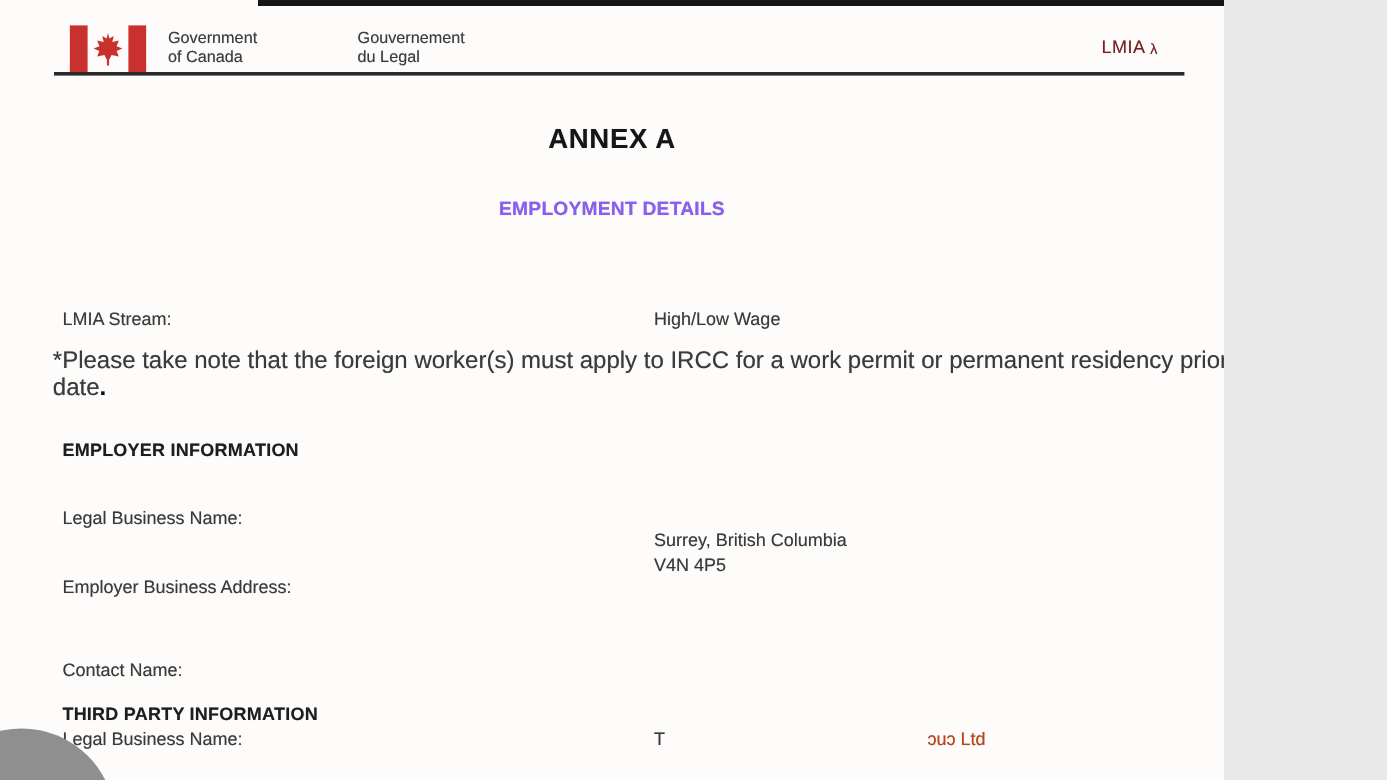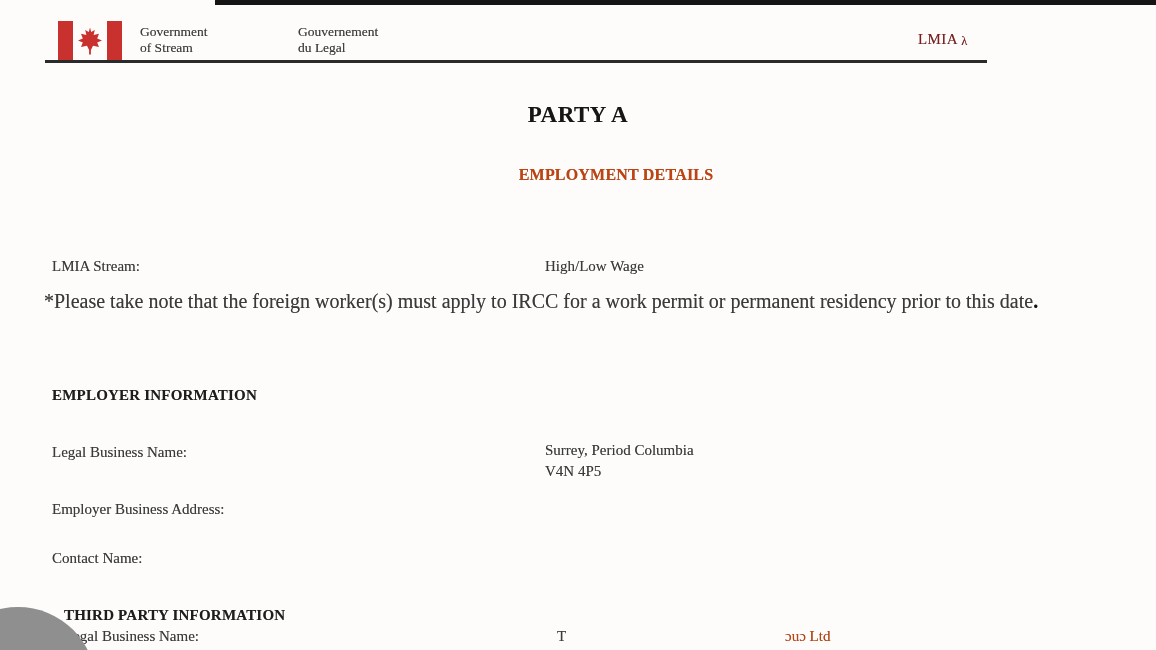--- a/index.html
+++ b/index.html
@@ -1,45 +1,45 @@
 <!DOCTYPE html>
 <html><head>
 <meta charset="utf-8">
 <style>
   html,body { margin:0; padding:0; background:#e9e9e9; }
   .page {
-    position:relative; width:1156px; height:650px;
+    position:relative; width:1020px; height:650px;
     background:#fdfcfb; overflow:hidden;
-    font-family:Liberation Serif, serif;
+    font-family:Liberation Sans, sans-serif;
     color:#3a3a3a;
     text-shadow:0 0 0.6px rgba(70,70,70,0.55);
   }
   .top-bar { position:absolute; top:0; left:215px; right:0; height:5px; background:#151515; }
   .flag { position:absolute; left:58px; top:21px; }
   .wordmark { position:absolute; top:24px; font-size:13.5px; line-height:15.5px; color:#3c3c3c; }
   .wm-en { left:140px; }
   .wm-fr { left:258px;margin-left:40px; }
   .lmia-ref { position:absolute; left:918px; top:31px; font-size:15px; color:#7f1d1d; letter-spacing:0.4px; }
   .lmia-ref .partial { font-size:12.5px; position:relative; top:1px; }
   .rule { position:absolute; left:45px; top:60px; width:942px; height:3px; background:#2a2a2a; }
   .title { position:absolute; top:102px; left:0; width:100%; text-align:center;
            font-size:23px; font-weight:bold; color:#161616; letter-spacing:0.5px; }
   .subtitle { position:absolute; top:166px; left:0; width:100%; text-align:center;
-              font-size:16px; font-weight:bold; color:#c2410c; letter-spacing:0.2px;margin-left:38px; }
+              font-size:16px; font-weight:bold; color:#8b5cf6; letter-spacing:0.2px; }
   .body-text { font-size:15px; line-height:21px; }
   .field-row { white-space:nowrap; }
   .field-row .label { display:inline-block; width:493px;margin-top:36px; }
-  .sec-heading { font-weight:bold; color:#1d1d1d; letter-spacing:0.2px;margin-top:20px; }
+  .sec-heading { font-weight:bold; color:#1d1d1d; letter-spacing:0.2px; }
   .lmia-fields { position:absolute; top:220px; left:52px; }
   .note { position:absolute; top:291px; left:44px; width:1078px; font-size:20px; line-height:21.5px; }
   .note b { color:#111; }
   .sec-employer { position:absolute; top:365px; left:52px; }
   .address-lines { position:absolute; top:440px; left:545px; }
   .sec-contacts { position:absolute; top:512px; left:52px; }
-  .sec-third { position:absolute; top:585px; left:64px; width:1060px; }
+  .sec-third { position:absolute; top:585px; left:52px; width:1060px; }
   .sec-third .row { position:relative; }
   .sec-third .val-start { position:absolute; left:493px; top:0; }
   .sec-third .val-end { position:absolute; left:721px; top:0; color:#c2410c; }
   .corner-circle { position:absolute; left:-60px; top:607px; width:156px; height:156px;
                    border-radius:50%; background:#8f8f8f; }
 </style>
 </head>
 <body>
 
 <div class="page">
@@ -49,35 +49,35 @@
   <svg class="flag" viewBox="0 0 64 40" width="64" height="40" aria-hidden="true">
     <rect x="0" y="0" width="15" height="40" fill="#c8312d"></rect>
     <rect x="49" y="0" width="15" height="40" fill="#c8312d"></rect>
     <g transform="translate(17,5) scale(0.30)">
       <path d="M50 5 L54 20 L66 13 L62 30 L80 26 L74 42 L90 48 L74 55 L80 70 L60 66 L53 80 L53 95 L47 95 L47 80 L40 66 L20 70 L26 55 L10 48 L26 42 L20 26 L38 30 L34 13 L46 20 Z" fill="#c8312d"></path>
     </g>
   </svg>
 
   <div class="wordmark wm-en">
     <div>Government</div>
-    <div>of Stream</div>
+    <div>of Canada</div>
   </div>
   <div class="wordmark wm-fr">
     <div>Gouvernement</div>
     <div>du Legal</div>
   </div>
 
   <div class="lmia-ref">
     <span>LMIA</span>
     <span class="partial">λ</span>
   </div>
 
   <div class="rule"></div>
 
-  <div class="title">PARTY A</div>
+  <div class="title">ANNEX A</div>
   <div class="subtitle">EMPLOYMENT DETAILS</div>
 
   <div class="lmia-fields body-text">
     <div class="field-row">
       <span class="label">LMIA Stream:</span><span class="value">High/Low Wage</span>
     </div>
   </div>
 
   <div class="note">
     <span>*Please take note that the foreign worker(s) must apply to IRCC for a work permit or permanent residency prior to this date</span><b>.</b>
@@ -87,21 +87,21 @@
     <div class="sec-heading">EMPLOYER INFORMATION</div>
     <div class="field-row">
       <span class="label">Legal Business Name:</span><span class="value"></span>
     </div>
     <div class="field-row">
       <span class="label">Employer Business Address:</span><span class="value"></span>
     </div>
   </div>
 
   <div class="address-lines body-text">
-    <div>Surrey, Period Columbia</div>
+    <div>Surrey, British Columbia</div>
     <div>V4N 4P5</div>
   </div>
 
   <div class="sec-contacts body-text">
     <div class="field-row">
       <span class="label">Contact Name:</span><span class="value"></span>
     </div>
   </div>
 
   <div class="sec-third body-text">

